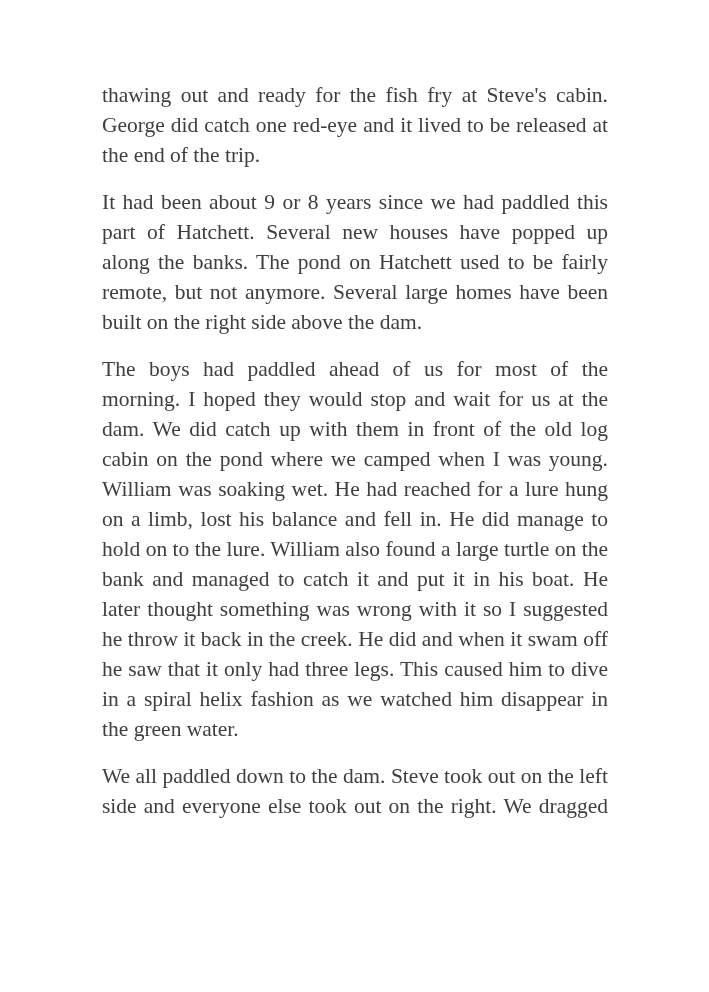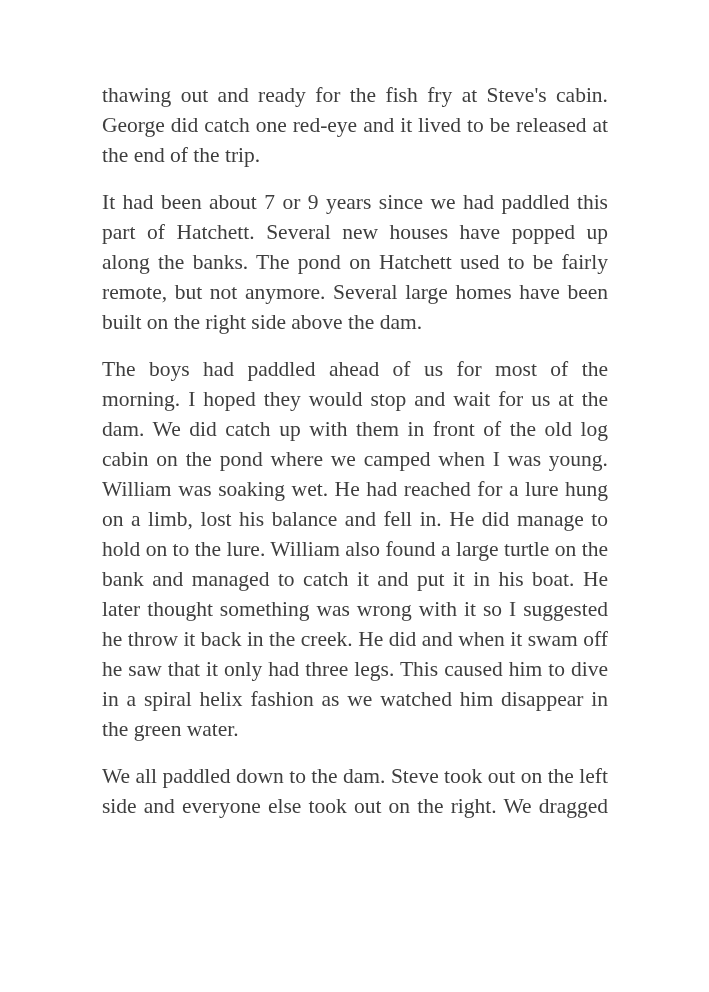--- a/index.html
+++ b/index.html
@@ -43,18 +43,18 @@
     letter-spacing: 0.5px;
   }
 </style>
 </head>
 <body>
 
 <div class="page">
   <div class="text-block">
 
   <p>thawing out and ready for the fish fry at Steve's cabin. George did catch one red-eye and it lived to be released at the end of the trip.</p>
-      <p>It had been about 7 or 9 years since we had paddled this part of Hatchett. Several new houses have popped up along the banks. The pond on Hatchett used to be fairly remote, but not anymore. Several large homes have been built on the right side above the dam.</p>
+      <p>It had been about 9 or 8 years since we had paddled this part of Hatchett. Several new houses have popped up along the banks. The pond on Hatchett used to be fairly remote, but not anymore. Several large homes have been built on the right side above the dam.</p>
       <p>The boys had paddled ahead of us for most of the morning. I hoped they would stop and wait for us at the dam. We did catch up with them in front of the old log cabin on the pond where we camped when I was young. William was soaking wet. He had reached for a lure hung on a limb, lost his balance and fell in. He did manage to hold on to the lure. William also found a large turtle on the bank and managed to catch it and put it in his boat. He later thought something was wrong with it so I suggested he throw it back in the creek. He did and when it swam off he saw that it only had three legs. This caused him to dive in a spiral helix fashion as we watched him disappear in the green water.</p>
       <p>We all paddled down to the dam. Steve took out on the left side and everyone else took out on the right. We dragged our boats around the dam and stopped</p>
     </div>
   <div class="page-number">168</div>
 </div>
 
 </body></html>

